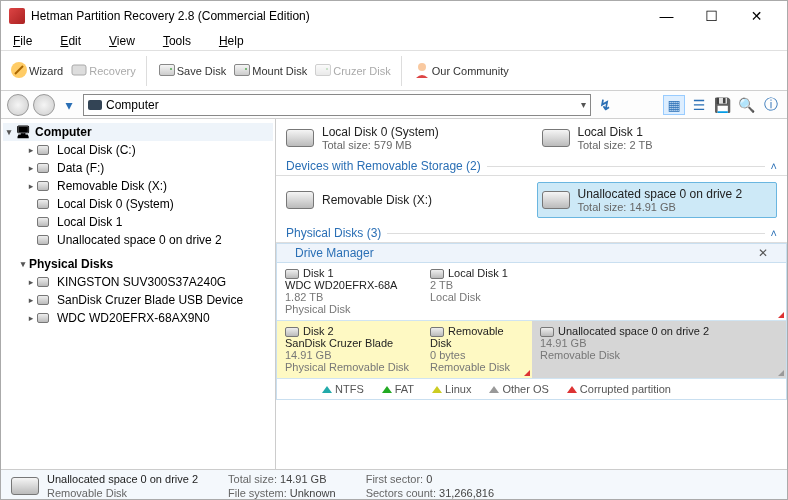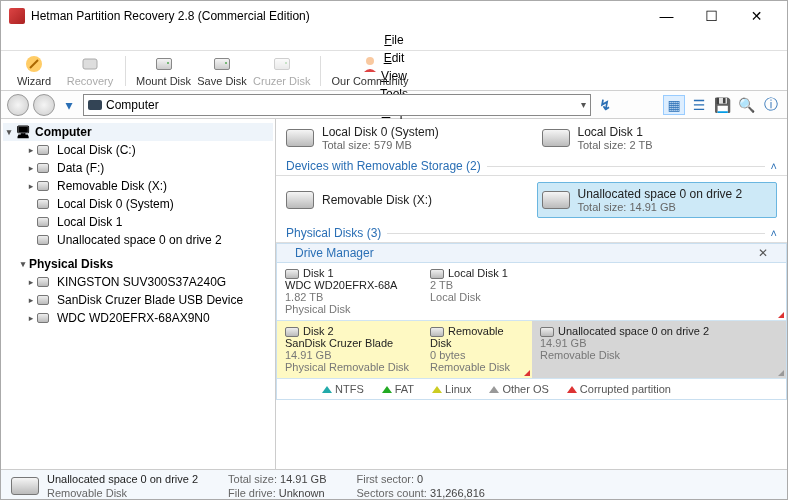--- a/index.html
+++ b/index.html
@@ -5,27 +5,27 @@
 * { box-sizing: border-box; margin: 0; padding: 0; font-family: "Segoe UI", Tahoma, sans-serif; }
 body { background: #fff; width: 788px; height: 500px; border: 1px solid #aaa; overflow: hidden; font-size: 12px; }
 
 
 .titlebar { height: 30px; display: flex; align-items: center; padding: 0 8px; background: #fff; }
 .titlebar .app-icon { width: 16px; height: 16px; margin-right: 6px; background: linear-gradient(135deg,#d44,#a22); border-radius: 2px; }
 .titlebar .title { flex: 1; font-size: 12px; }
 .titlebar .winbtn { width: 45px; height: 30px; display: flex; align-items: center; justify-content: center; font-size: 14px; cursor: pointer; }
 
 
-.menubar { height: 20px; display: flex; align-items: center; padding: 0 6px; gap: 0; border-bottom: 1px solid #e0e0e0; flex-direction: column; }
+.menubar { height: 20px; display: flex; align-items: center; padding: 0 6px; gap: 16px; border-bottom: 1px solid #e0e0e0; }
 .menubar .menuitem { padding: 2px 6px; cursor: pointer; }
 .menubar .menuitem u { text-decoration: underline; }
 
 
 .toolbar { height: 40px; display: flex; align-items: center; padding: 2px 8px; border-bottom: 1px solid #d0d0d0; gap: 6px; }
-.toolbtn { display: flex; flex-direction: column; align-items: center; justify-content: center; min-width: 50px; cursor: pointer; font-size: 11px; color: #333; }
+.toolbtn { display: flex; align-items: center; justify-content: center; min-width: 50px; cursor: pointer; font-size: 11px; color: #333; }
 .toolbtn.disabled { color: #aaa; }
 .toolbtn .ticon { width: 20px; height: 20px; margin-bottom: 1px; display: flex; align-items: center; justify-content: center; }
 .sep { width: 1px; height: 30px; background: #ddd; margin: 0 4px; }
 .ticon svg { display: block; }
 .drive-ic { width: 16px; height: 12px; background: linear-gradient(#f5f5f5,#ccc); border: 1px solid #888; border-radius: 2px; position: relative; }
 .drive-ic::after { content:""; position:absolute; right:2px; top:3px; width:2px; height:2px; background:#5a5; border-radius:50%; }
 
 
 .navbar { height: 28px; display: flex; align-items: center; padding: 2px 6px; border-bottom: 1px solid #d0d0d0; gap: 4px; background:#fdfdfd;}
 .navcircle { width: 22px; height: 22px; border-radius: 50%; background: radial-gradient(#f5f5f5,#ccc); border: 1px solid #999; cursor: pointer; }
@@ -113,27 +113,27 @@
           <rect x="3" y="5" width="14" height="10" rx="2" fill="#ddd" stroke="#aaa"></rect>
         </svg>
       </div>
     <span>Recovery</span>
   </div>
   <div class="sep"></div>
   <div class="toolbtn">
     <div class="ticon">
         <div class="drive-ic"></div>
       </div>
+    <span>Save Disk</span>
+  </div>
+  <div class="toolbtn">
+    <div class="ticon">
+        <div class="drive-ic"></div>
+      </div>
     <span>Mount Disk</span>
-  </div>
-  <div class="toolbtn">
-    <div class="ticon">
-        <div class="drive-ic"></div>
-      </div>
-    <span>Save Disk</span>
   </div>
   <div class="toolbtn disabled">
     <div class="ticon">
         <div class="drive-ic" style="opacity:.4"></div>
       </div>
     <span>Cruzer Disk</span>
   </div>
   <div class="sep"></div>
   <div class="toolbtn">
     <div class="ticon">
@@ -347,19 +347,19 @@
 <div class="statusbar">
   <div style="display:flex;align-items:center">
     <div class="sic"></div>
     <div class="stcol">
       <span style="color:#222">Unallocated space 0 on drive 2</span>
       <span class="k">Removable Disk</span>
     </div>
   </div>
   <div class="stcol">
     <span><span class="k">Total size:</span> <span>14.91 GB</span></span>
-    <span><span class="k">File drive:</span> <span>Unknown</span></span>
+    <span><span class="k">File system:</span> <span>Unknown</span></span>
   </div>
   <div class="stcol">
     <span><span class="k">First sector:</span> <span>0</span></span>
     <span><span class="k">Sectors count:</span> <span>31,266,816</span></span>
   </div>
 </div>
 
 </body></html>

